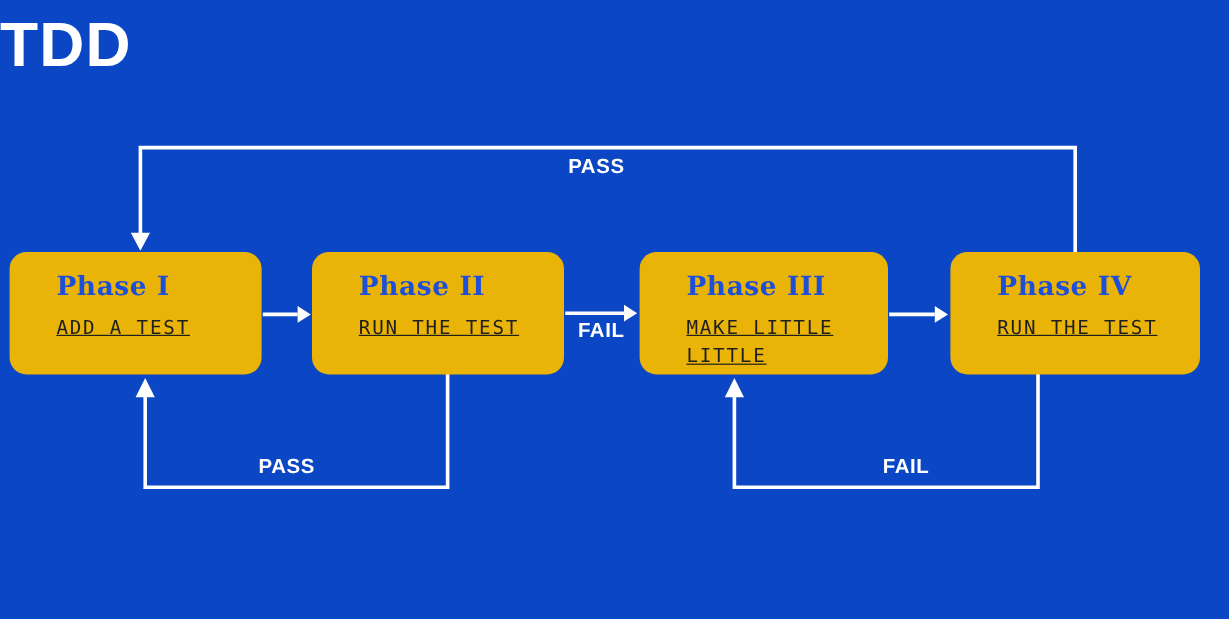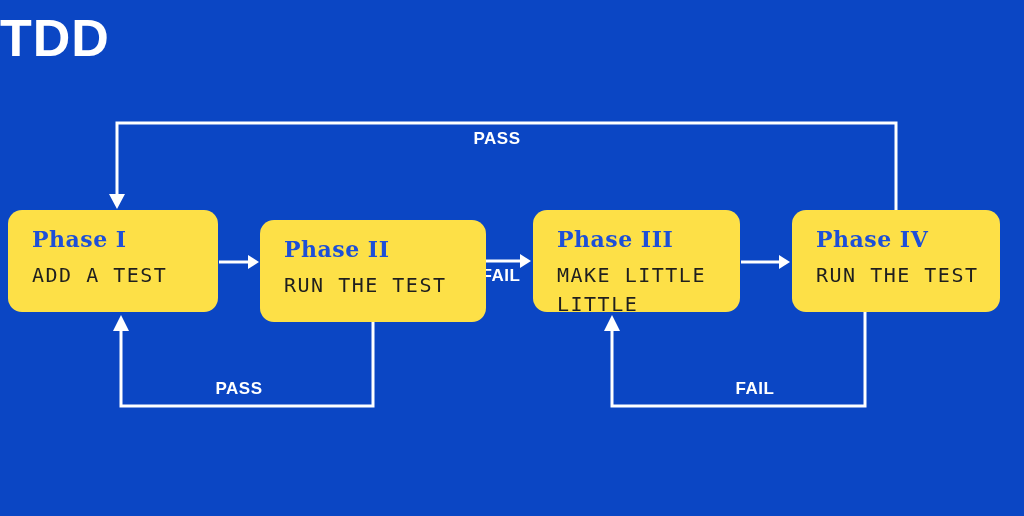--- a/index.html
+++ b/index.html
@@ -26,40 +26,41 @@
     transform:translateX(-50%);
     color:#ffffff;
     font-size:17px;
     font-weight:700;
     letter-spacing:0.5px;
     white-space:nowrap;
     text-align:center;
   }
   .phase-card{
     position:absolute;
-    background:#fde047;
+    background:#eab308;
     border-radius:14px;
     box-sizing:border-box;
-    padding:16px 10px 0 24px;
+    padding:16px 10px 0 39px;
   }
   .phase-title{
     font-family:"DejaVu Serif","Liberation Serif",serif;
     font-weight:700;
     font-size:22px;
     line-height:1.2;
     color:#1d4fd8;
     letter-spacing:0.5px;
   }
   .phase-body{
     margin-top:9px;
     font-family:"DejaVu Sans Mono","Liberation Mono",monospace;
-    font-size:20px;
+    font-size:16px;
     line-height:1.45;
     letter-spacing:1.5px;
     color:#1f1f1f;
+    text-decoration:underline;
   }
 </style>
 </head>
 <body>
 
 <div id="stage">
 
   <div id="main-title">TDD</div>
 
   <svg id="arrow-layer" width="1024" height="516" viewBox="0 0 1024 516">
@@ -86,21 +87,21 @@
   <div class="edge-label" style="left:497px;top:129px">PASS</div>
   <div class="edge-label" style="left:501px;top:266px">FAIL</div>
   <div class="edge-label" style="left:239px;top:379px">PASS</div>
   <div class="edge-label" style="left:755px;top:379px">FAIL</div>
 
   <div class="phase-card" style="left:8px;top:210px;width:210px;height:102px">
     <div class="phase-title">Phase I</div>
     <div class="phase-body">ADD A TEST</div>
   </div>
 
-  <div class="phase-card" style="left:260px;top:220px;width:226px;height:102px">
+  <div class="phase-card" style="left:260px;top:210px;width:210px;height:102px">
     <div class="phase-title">Phase II</div>
     <div class="phase-body">RUN THE TEST</div>
   </div>
 
   <div class="phase-card" style="left:533px;top:210px;width:207px;height:102px">
     <div class="phase-title">Phase III</div>
     <div class="phase-body">MAKE LITTLE LITTLE</div>
   </div>
 
   <div class="phase-card" style="left:792px;top:210px;width:208px;height:102px">

